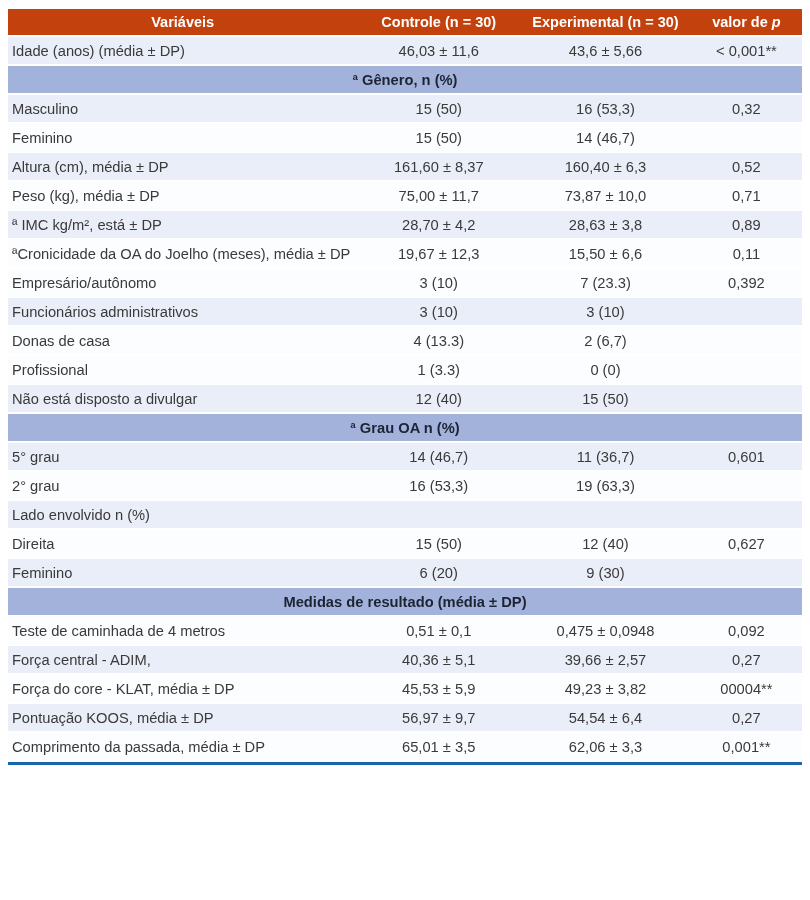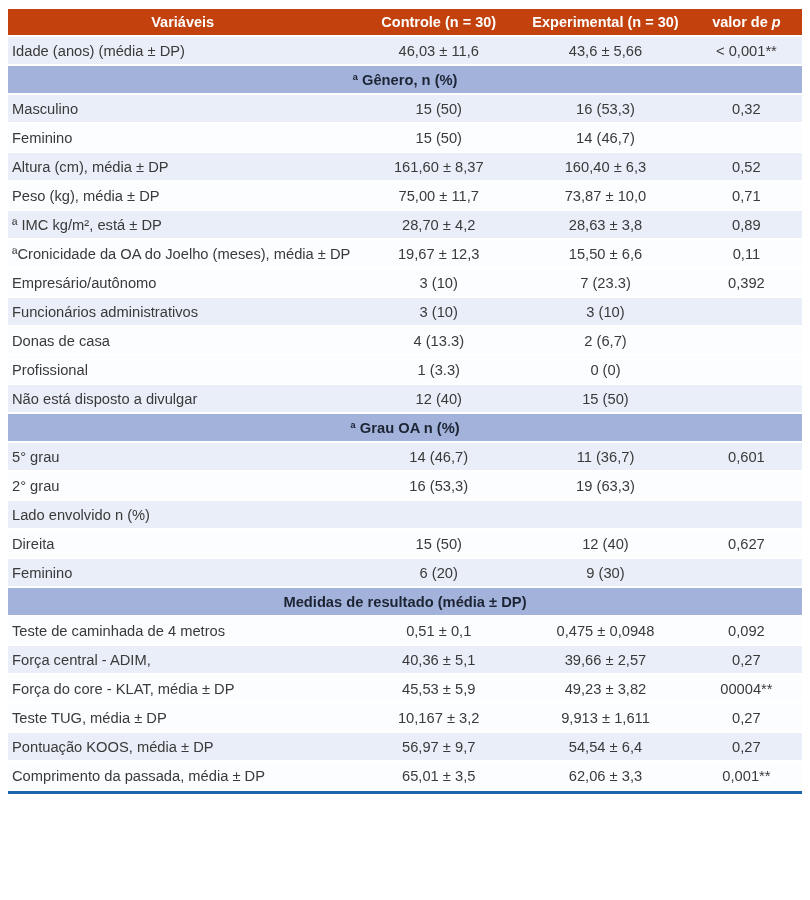--- a/index.html
+++ b/index.html
@@ -203,26 +203,20 @@
           <td class="val">40,36 ± 5,1</td>
           <td class="val">39,66 ± 2,57</td>
           <td class="val">0,27</td>
         </tr>
         <tr class="">
           <td class="label">Força do core - KLAT, média ± DP</td>
           <td class="val">45,53 ± 5,9</td>
           <td class="val">49,23 ± 3,82</td>
           <td class="val">00004**</td>
         </tr>
-        <tr class="">
-          <td class="label">Teste TUG, média ± DP</td>
-          <td class="val">10,167 ± 3,2</td>
-          <td class="val">9,913 ± 1,611</td>
-          <td class="val">0,27</td>
-        </tr>
         <tr class="shaded">
           <td class="label">Pontuação KOOS, média ± DP</td>
           <td class="val">56,97 ± 9,7</td>
           <td class="val">54,54 ± 6,4</td>
           <td class="val">0,27</td>
         </tr>
         <tr class="">
           <td class="label">Comprimento da passada, média ± DP</td>
           <td class="val">65,01 ± 3,5</td>
           <td class="val">62,06 ± 3,3</td>

